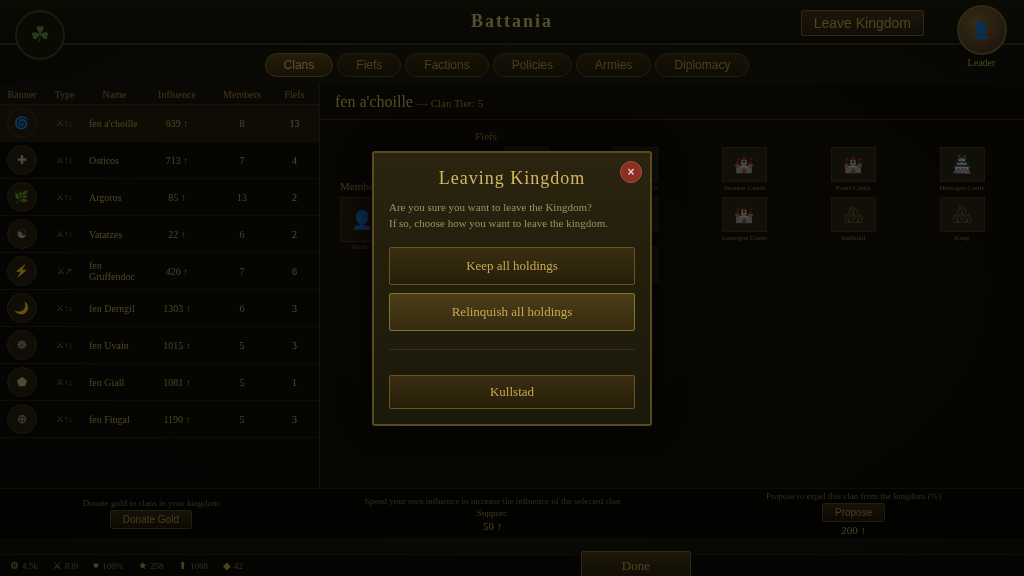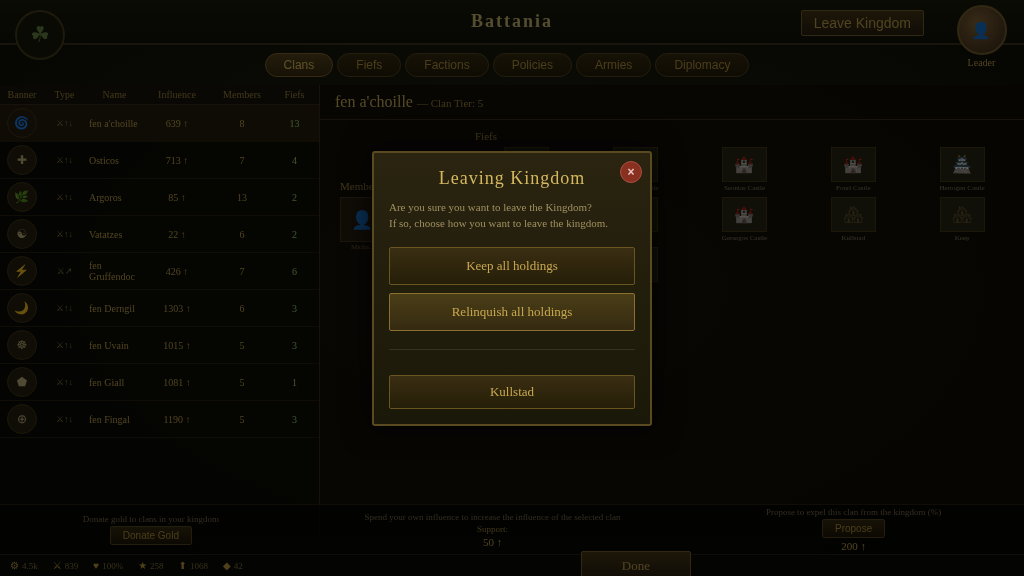--- a/index.html
+++ b/index.html
@@ -632,21 +632,21 @@
           <div class="fief-item">
             <div class="fief-thumb">🏰</div>
             <div class="fief-name">Varnowapol</div>
           </div>
         </div>
       </div>
     </div>
   </div>
 </div>
 
-<div class="bottom-actions" style="bottom:22px;margin-top:12px;">
+<div class="bottom-actions" style="bottom:38px;margin-top:12px;">
   <div class="action-item">
     <div class="action-label">Donate gold to clans in your kingdom</div>
     <button class="action-btn">Donate Gold</button>
   </div>
   <div class="action-item">
     <div class="action-label">Spend your own influence to increase the influence of the selected clan</div>
     <div style="font-size:9px;color:#a08840;">Support:</div>
     <div style="font-size:11px;color:#c8a850;">50 ↑</div>
   </div>
   <div class="action-item">

